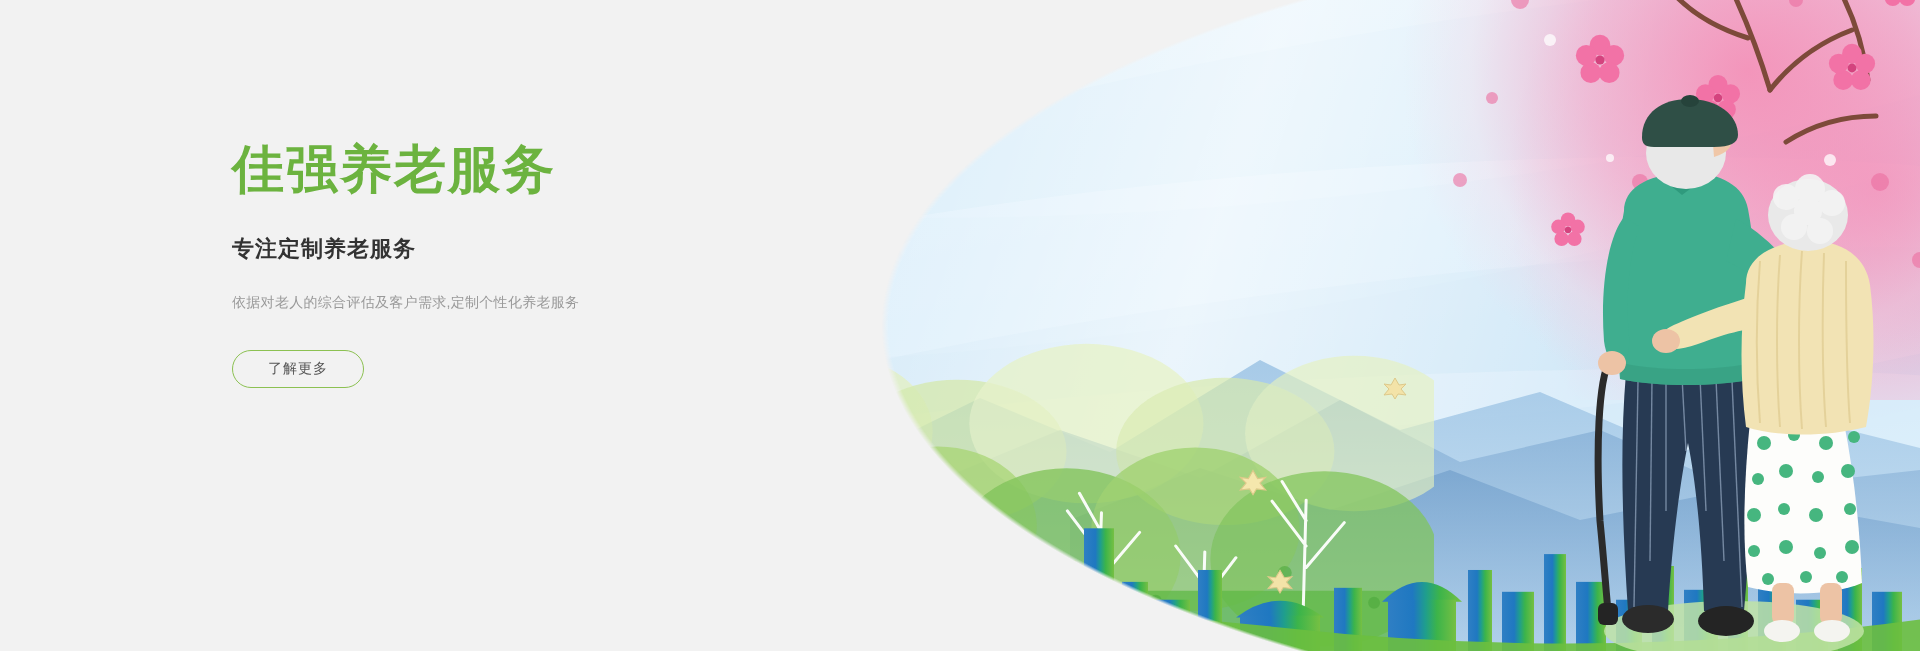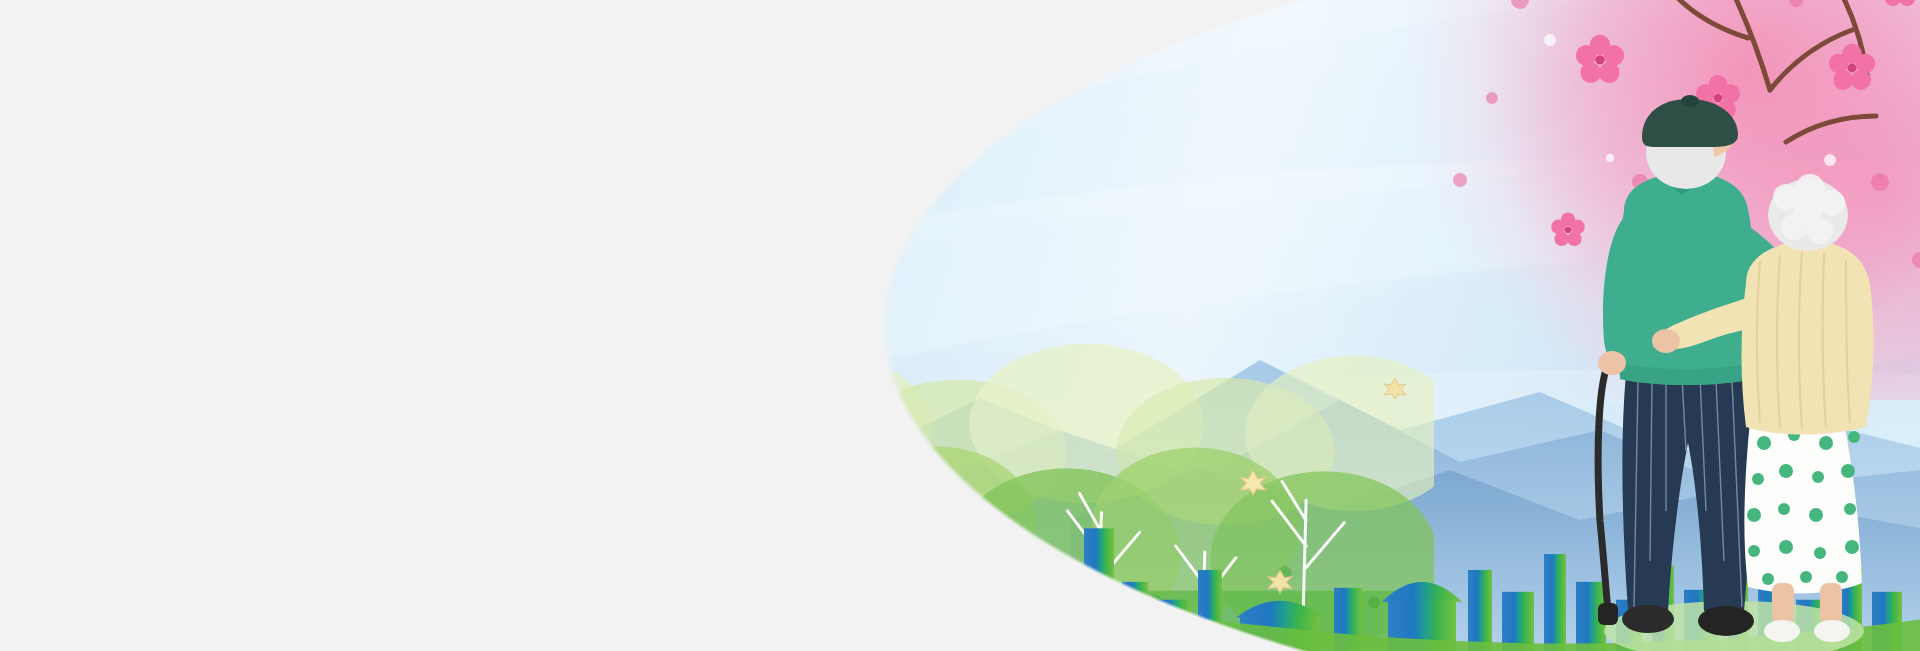--- a/index.html
+++ b/index.html
@@ -87,20 +87,26 @@
   
   .leaf{position:absolute;}
 
   .nosel{user-select:none;}
 </style>
 </head>
 <body>
 
 <div class="banner nosel">
 
+  <div class="text-block">
+    <h1 class="hero-title">佳强养老服务</h1>
+    <h2 class="hero-subtitle">专注定制养老服务</h2>
+    <p class="hero-desc">依据对老人的综合评估及客户需求,定制个性化养老服务</p>
+    <button class="more-btn">了解更多</button>
+  </div>
 
   <div class="illus">
 
     <div class="sky"></div>
     <div class="wave w1"></div>
     <div class="wave w2"></div>
     <div class="wave w3"></div>
     <div class="wave w4"></div>
     <div class="wave w5"></div>
     <div class="lightband"></div>

